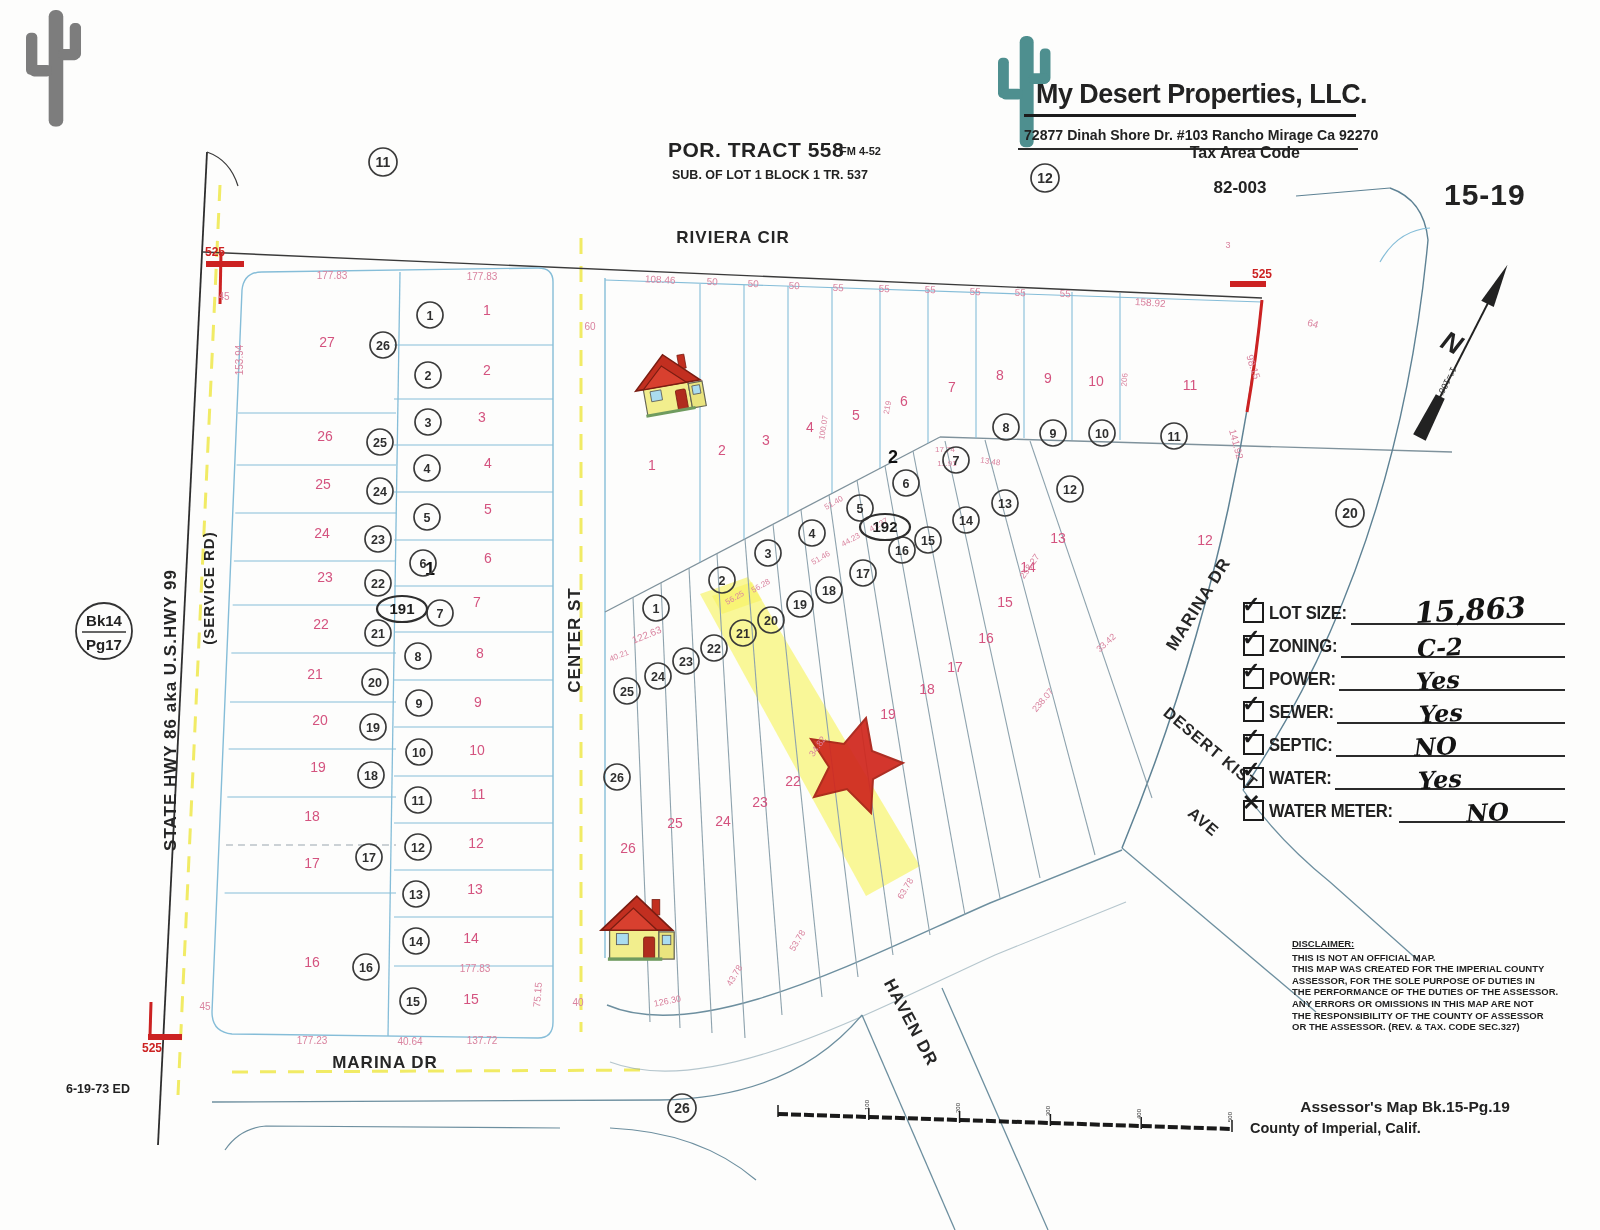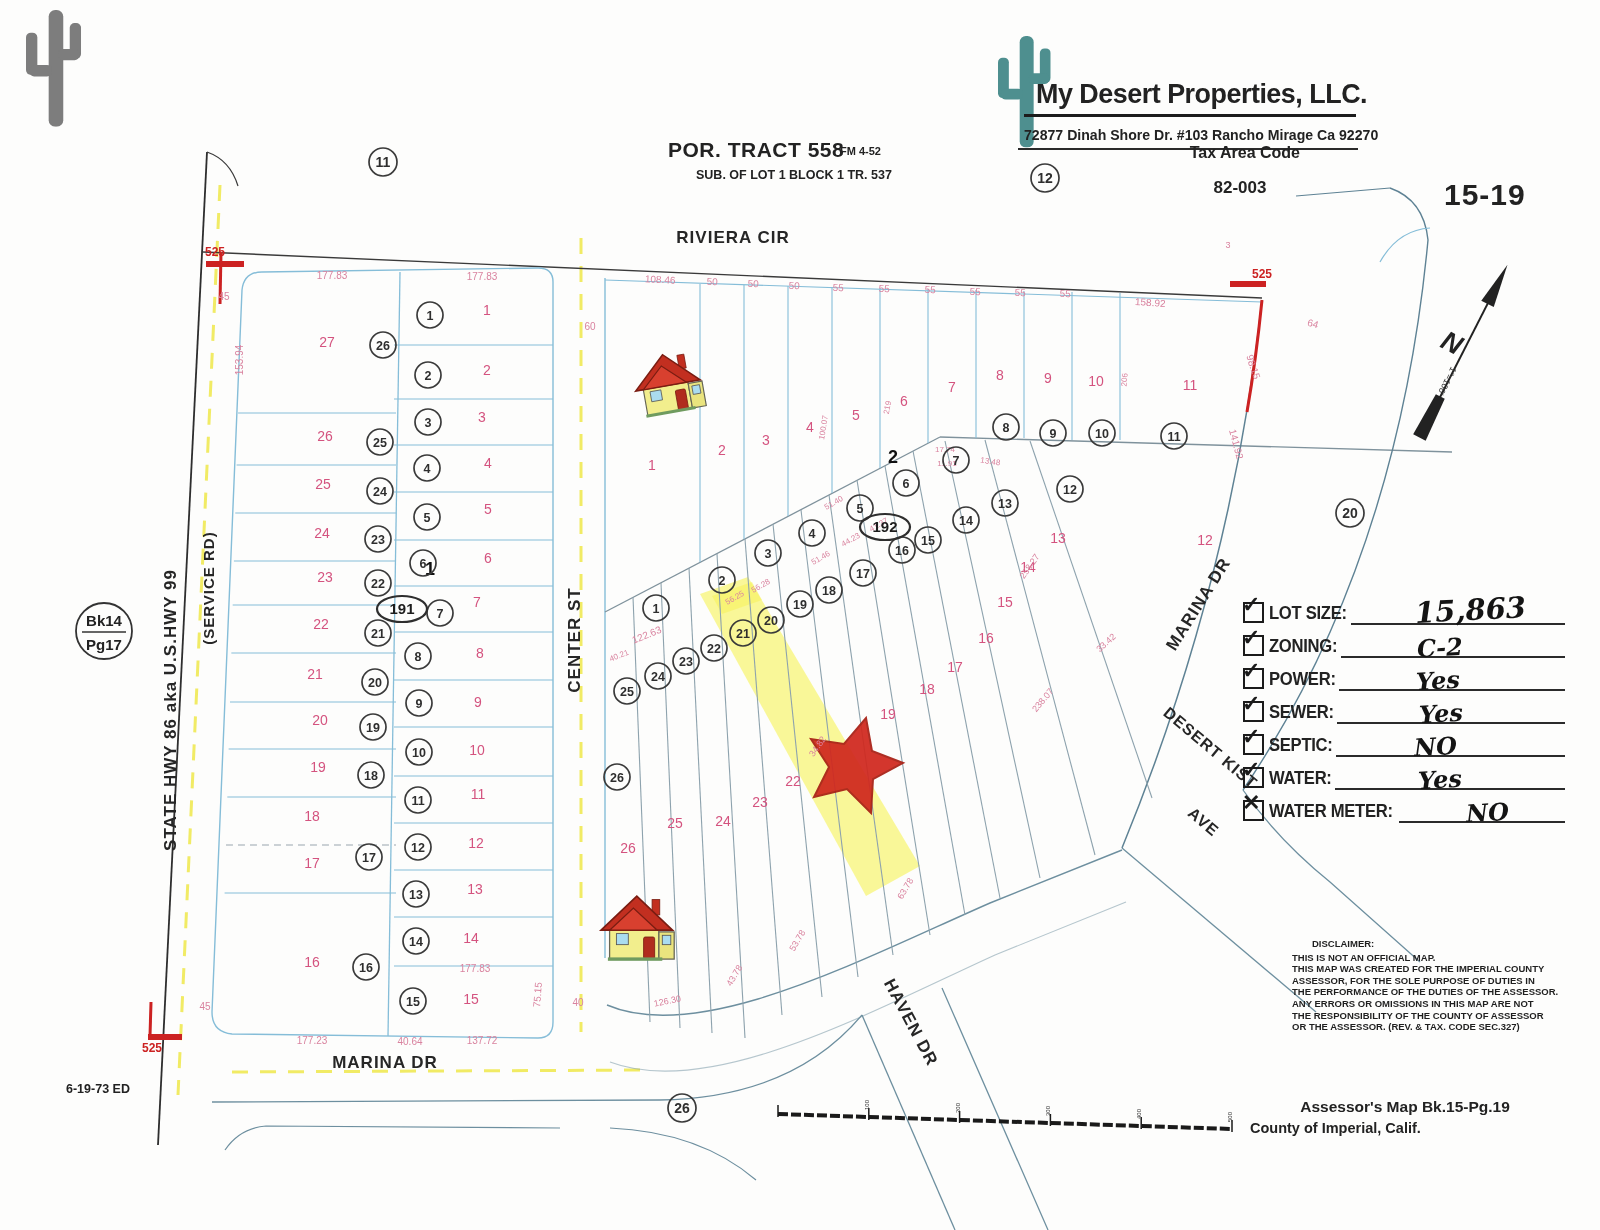--- a/index.html
+++ b/index.html
@@ -5,21 +5,21 @@
   html,body{margin:0;padding:0;background:#e8e8e8;}
   .page{position:relative;width:1600px;height:1230px;background:#fdfdfc;overflow:hidden;
         font-family:"Liberation Sans",sans-serif;color:#222;}
   .abs{position:absolute;}
   
   .owner{left:66px;top:8px;font-family:"Liberation Serif",serif;font-weight:bold;
          font-size:21px;line-height:33px;color:#1d1d1d;letter-spacing:.5px;}
   
   .tract-title{left:668px;top:138px;font-weight:bold;font-size:21px;letter-spacing:.5px;}
   .tract-fm{left:840px;top:145px;font-weight:bold;font-size:11px;}
-  .tract-sub{left:672px;top:168px;font-weight:bold;font-size:12.5px;margin-left:24px;}
+  .tract-sub{left:672px;top:168px;font-weight:bold;font-size:12.5px;}
   .taxarea{left:1180px;top:144px;width:120px;text-align:right;font-weight:bold;font-size:16px;}
   .taxcode{left:1180px;top:178px;width:120px;text-align:center;font-weight:bold;font-size:17px;}
   .sheet{left:1444px;top:178px;font-weight:bold;font-size:30px;letter-spacing:1px;}
   
   .coname{left:1036px;top:78px;font-size:28px;font-weight:bold;letter-spacing:-.5px;transform:scaleX(.96);transform-origin:left;}
   .corule1{left:1024px;top:114px;width:332px;height:3px;background:#1c1c1c;}
   .coaddr{left:1024px;top:126px;font-size:15px;font-weight:bold;transform:scaleX(.94);transform-origin:left;}
   .corule2{left:1018px;top:148px;width:340px;height:2px;background:#2a2a2a;}
   
   .checklist{left:1243px;top:592px;width:322px;}
@@ -27,21 +27,21 @@
   .cb{width:17px;height:17px;border:2.6px solid #1b1b1b;margin:0 5px 2px 0;position:relative;flex:none;}
   .cb .mk{position:absolute;top:-12px;left:-3px;font-size:22px;font-weight:bold;color:#1b1b1b;}
   .chk-label{font-size:17.5px;font-weight:bold;letter-spacing:-.3px;white-space:nowrap;
              transform:scaleX(.95);transform-origin:left;margin-bottom:1px;}
   .chk-line{flex:1;border-bottom:2px solid #2b2b2b;height:28px;position:relative;}
   .chk-val{position:absolute;left:26%;bottom:-6px;font-family:"DejaVu Serif",serif;font-style:italic;
            font-weight:bold;font-size:24px;color:#141414;transform:rotate(-3deg);white-space:nowrap;}
   .chk-val.big{font-size:29px;bottom:-4px;}
   
   .disclaimer{left:1292px;top:938px;width:268px;font-size:9.5px;font-weight:bold;line-height:11.6px;color:#1f1f1f;}
-  .disclaimer .dtitle{margin-bottom:2px;margin-left:20px;}
+  .disclaimer .dtitle{text-decoration:underline;margin-bottom:2px;}
   
   .foot1{left:1250px;top:1098px;width:310px;text-align:center;font-weight:bold;font-size:15.5px;}
   .foot2{left:1250px;top:1120px;width:310px;font-weight:bold;font-size:14.5px;}
   .datenote{left:66px;top:1082px;font-weight:bold;font-size:12.5px;}
   svg text{font-family:"Liberation Sans",sans-serif;}
 </style>
 </head>
 <body>
 
 <div class="page">

